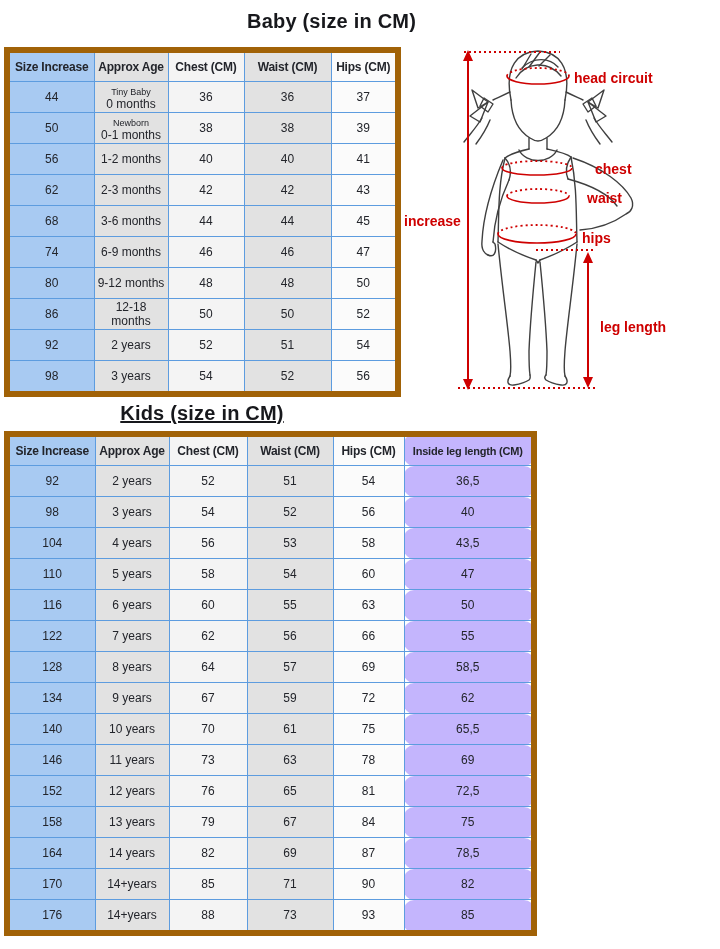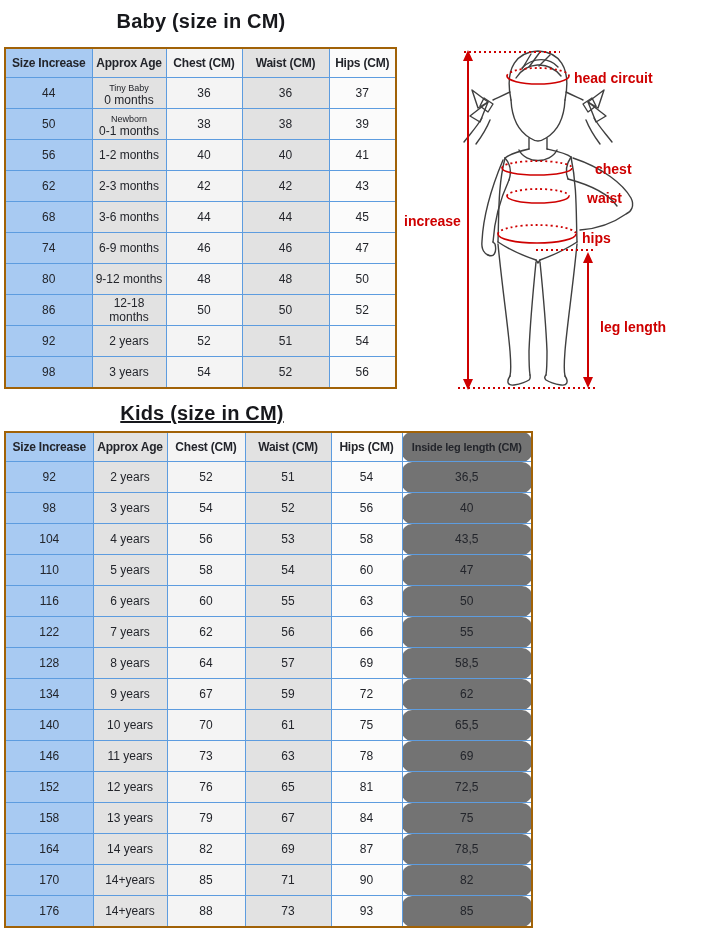--- a/index.html
+++ b/index.html
@@ -4,26 +4,26 @@
 <style>
   html,body{margin:0;padding:0;}
   body{
     width:720px;height:949px;position:relative;background:#ffffff;
     font-family:"Liberation Sans",sans-serif;overflow:hidden;
   }
   .section-title{
     position:absolute;text-align:center;font-weight:bold;font-size:20px;
     color:#17181c;letter-spacing:.2px;
   }
-  #baby-title{left:1px;top:10px;width:400px;}
+  #baby-title{left:16px;top:10px;width:400px;text-align:right;}
   #kids-title{left:0;top:402px;width:404px;text-decoration:underline;}
 
   table{
     border-collapse:collapse;table-layout:fixed;position:absolute;
-    border:2px solid #a16207;
+    border:6px solid #a16207;
   }
   #baby-table{left:4px;top:47px;width:391px;}
   #kids-table{left:4px;top:431px;width:527px;}
   th,td{
     border:1px solid #5d9cdf;text-align:center;vertical-align:middle;
     color:#23252b;padding:0 2px;overflow:hidden;
   }
   th{font-size:12px;font-weight:bold;height:28px;letter-spacing:-.2px;white-space:nowrap;}
   #kids-table th{height:28px;}
   #kids-table th:last-child{font-size:11px;}
@@ -33,21 +33,21 @@
   #baby-table th:nth-child(1),#baby-table td:nth-child(1),
   #kids-table th:nth-child(1),#kids-table td:nth-child(1){background:#a8caf2;}
   #baby-table th:nth-child(2),#baby-table td:nth-child(2),
   #kids-table th:nth-child(2),#kids-table td:nth-child(2){background:#e2e2e2;}
   #baby-table th:nth-child(3),#baby-table td:nth-child(3),
   #kids-table th:nth-child(3),#kids-table td:nth-child(3){background:#f4f4f4;}
   #baby-table th:nth-child(4),#baby-table td:nth-child(4),
   #kids-table th:nth-child(4),#kids-table td:nth-child(4){background:#e2e2e2;}
   #baby-table th:nth-child(5),#baby-table td:nth-child(5),
   #kids-table th:nth-child(5),#kids-table td:nth-child(5){background:#fbfbfb;}
-  #kids-table th:nth-child(6),#kids-table td:nth-child(6){background:#737373;border-radius:10px;}
+  #kids-table th:nth-child(6),#kids-table td:nth-child(6){background:#c4b5fd;border-radius:10px;}
   .age-note{font-size:9px;display:block;line-height:9px;margin-top:4px;}
 
   #figure-wrap{position:absolute;left:398px;top:36px;width:322px;height:360px;text-decoration:underline;}
   #figure-wrap svg{display:block;}
   .red-label{font-family:"Liberation Sans",sans-serif;font-weight:bold;font-size:14px;fill:#ce0000;}
   .sketch{fill:none;stroke:#3f3f3f;stroke-width:1.4;stroke-linecap:round;stroke-linejoin:round;}
   .meas-solid{fill:none;stroke:#ce0000;stroke-width:1.6;}
   .meas-dot{fill:none;stroke:#ce0000;stroke-width:1.8;stroke-dasharray:2 3;}
   .meas-arrow{stroke:#ce0000;stroke-width:2;}
   .arrow-head{fill:#ce0000;stroke:none;}

